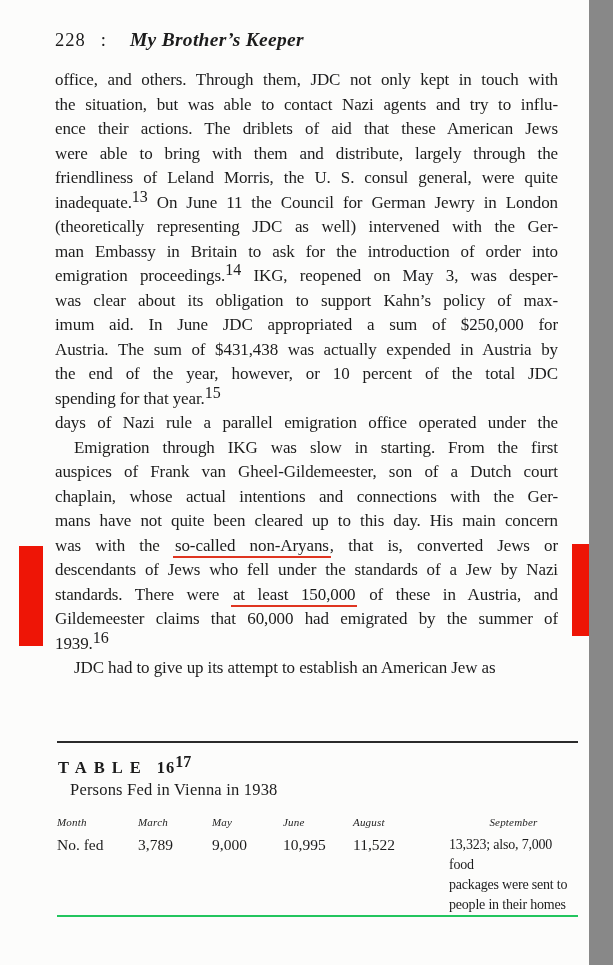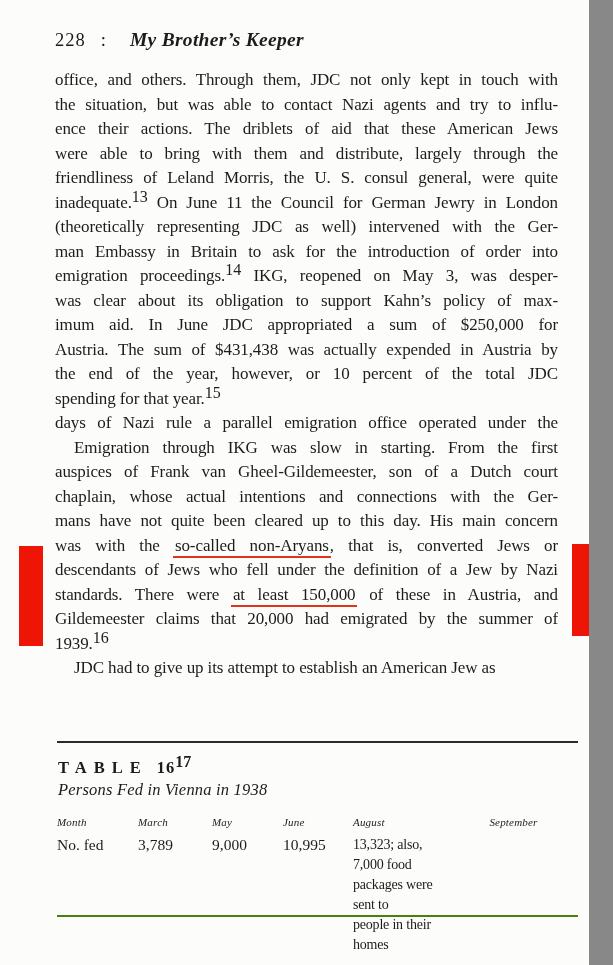--- a/index.html
+++ b/index.html
@@ -33,26 +33,26 @@
   .line.indent{padding-left:19px;}
   sup{font-size:16px;line-height:0;vertical-align:6px;letter-spacing:0;}
   .redline{border-bottom:3px solid var(--uline);padding:0 2px 1px 2px;margin:3px -1px;}
   
   .bar{position:absolute;background:var(--red);}
   .bar-left{left:19px;top:546px;width:24px;height:100px;}
   .bar-right{left:572px;top:544px;width:26px;height:92px;}
   
   .table-block{
     position:absolute;left:57px;top:741px;width:521px;height:172px;
-    border-top:2px solid #2b2b2b;border-bottom:2px solid #4d7c0f;
+    border-top:2px solid #2b2b2b;border-bottom:2px solid #22c55e;
   }
   .tbl-heading{margin:15px 0 0 1px;font-size:16.5px;font-weight:bold;}
   .tbl-heading .lbl{letter-spacing:7px;}
   .tbl-heading .num{margin-left:9px;letter-spacing:1px;}
-  .tbl-caption{margin:2px 0 0 1px;font-size:16.5px;font-style:italic;letter-spacing:0.2px;}
+  .tbl-caption{margin:2px 0 0 13px;font-size:16.5px;letter-spacing:0.2px;}
   .tgrid{display:grid;grid-template-columns:81px 74px 71px 70px 96px 129px;margin-top:10px;}
   .tgrid .h{font-style:italic;font-size:11px;line-height:25px;letter-spacing:0.2px;}
   .tgrid .h.c5{text-align:center;}
   .tgrid .d{font-size:15.5px;line-height:20px;}
   .tgrid .d.c5{font-size:14px;letter-spacing:-0.2px;white-space:pre-line;}
 </style>
 </head>
 <body>
 
 <div class="page">
@@ -75,23 +75,23 @@
       <div class="line"><span>imum aid. In June JDC appropriated a sum of $250,000 for</span></div>
       <div class="line"><span>Austria. The sum of $431,438 was actually expended in Austria by</span></div>
       <div class="line"><span>the end of the year, however, or 10 percent of the total JDC</span></div>
       <div class="line end"><span>spending for that year.</span><sup>15</sup></div>
       <div class="line"><span>days of Nazi rule a parallel emigration office operated under the</span></div>
       <div class="line indent"><span>Emigration through IKG was slow in starting. From the first</span></div>
       <div class="line"><span>auspices of Frank van Gheel-Gildemeester, son of a Dutch court</span></div>
       <div class="line"><span>chaplain, whose actual intentions and connections with the Ger-</span></div>
       <div class="line"><span>mans have not quite been cleared up to this day. His main concern</span></div>
       <div class="line"><span>was with the </span><span class="redline">so-called non-Aryans</span><span>, that is, converted Jews or</span></div>
-      <div class="line"><span>descendants of Jews who fell under the definition of a Jew by Nazi</span></div>
+      <div class="line"><span>descendants of Jews who fell under the standards of a Jew by Nazi</span></div>
       <div class="line"><span>standards. There were </span><span class="redline">at least 150,000</span><span> of these in Austria, and</span></div>
-      <div class="line"><span>Gildemeester claims that 20,000 had emigrated by the summer of</span></div>
+      <div class="line"><span>Gildemeester claims that 60,000 had emigrated by the summer of</span></div>
       <div class="line end"><span>1939.</span><sup>16</sup></div>
       <div class="line indent end"><span>JDC had to give up its attempt to establish an American Jew as</span></div>
     </div>
 
   <div class="bar bar-left"></div>
   <div class="bar bar-right"></div>
 
   <div class="table-block">
     <div class="tbl-heading">
       <span class="lbl">TABLE</span><span class="num">16</span><sup>17</sup>
@@ -101,19 +101,20 @@
         <div class="h c0">Month</div>
         <div class="h c1">March</div>
         <div class="h c2">May</div>
         <div class="h c3">June</div>
         <div class="h c4">August</div>
         <div class="h c5">September</div>
         <div class="d c0">No. fed</div>
         <div class="d c1">3,789</div>
         <div class="d c2">9,000</div>
         <div class="d c3">10,995</div>
+        <div class="d c4">11,522</div>
         <div class="d c5">13,323; also, 7,000 food
 packages were sent to
 people in their homes</div>
       </div>
   </div>
 
 </div>
 
 </body></html>

